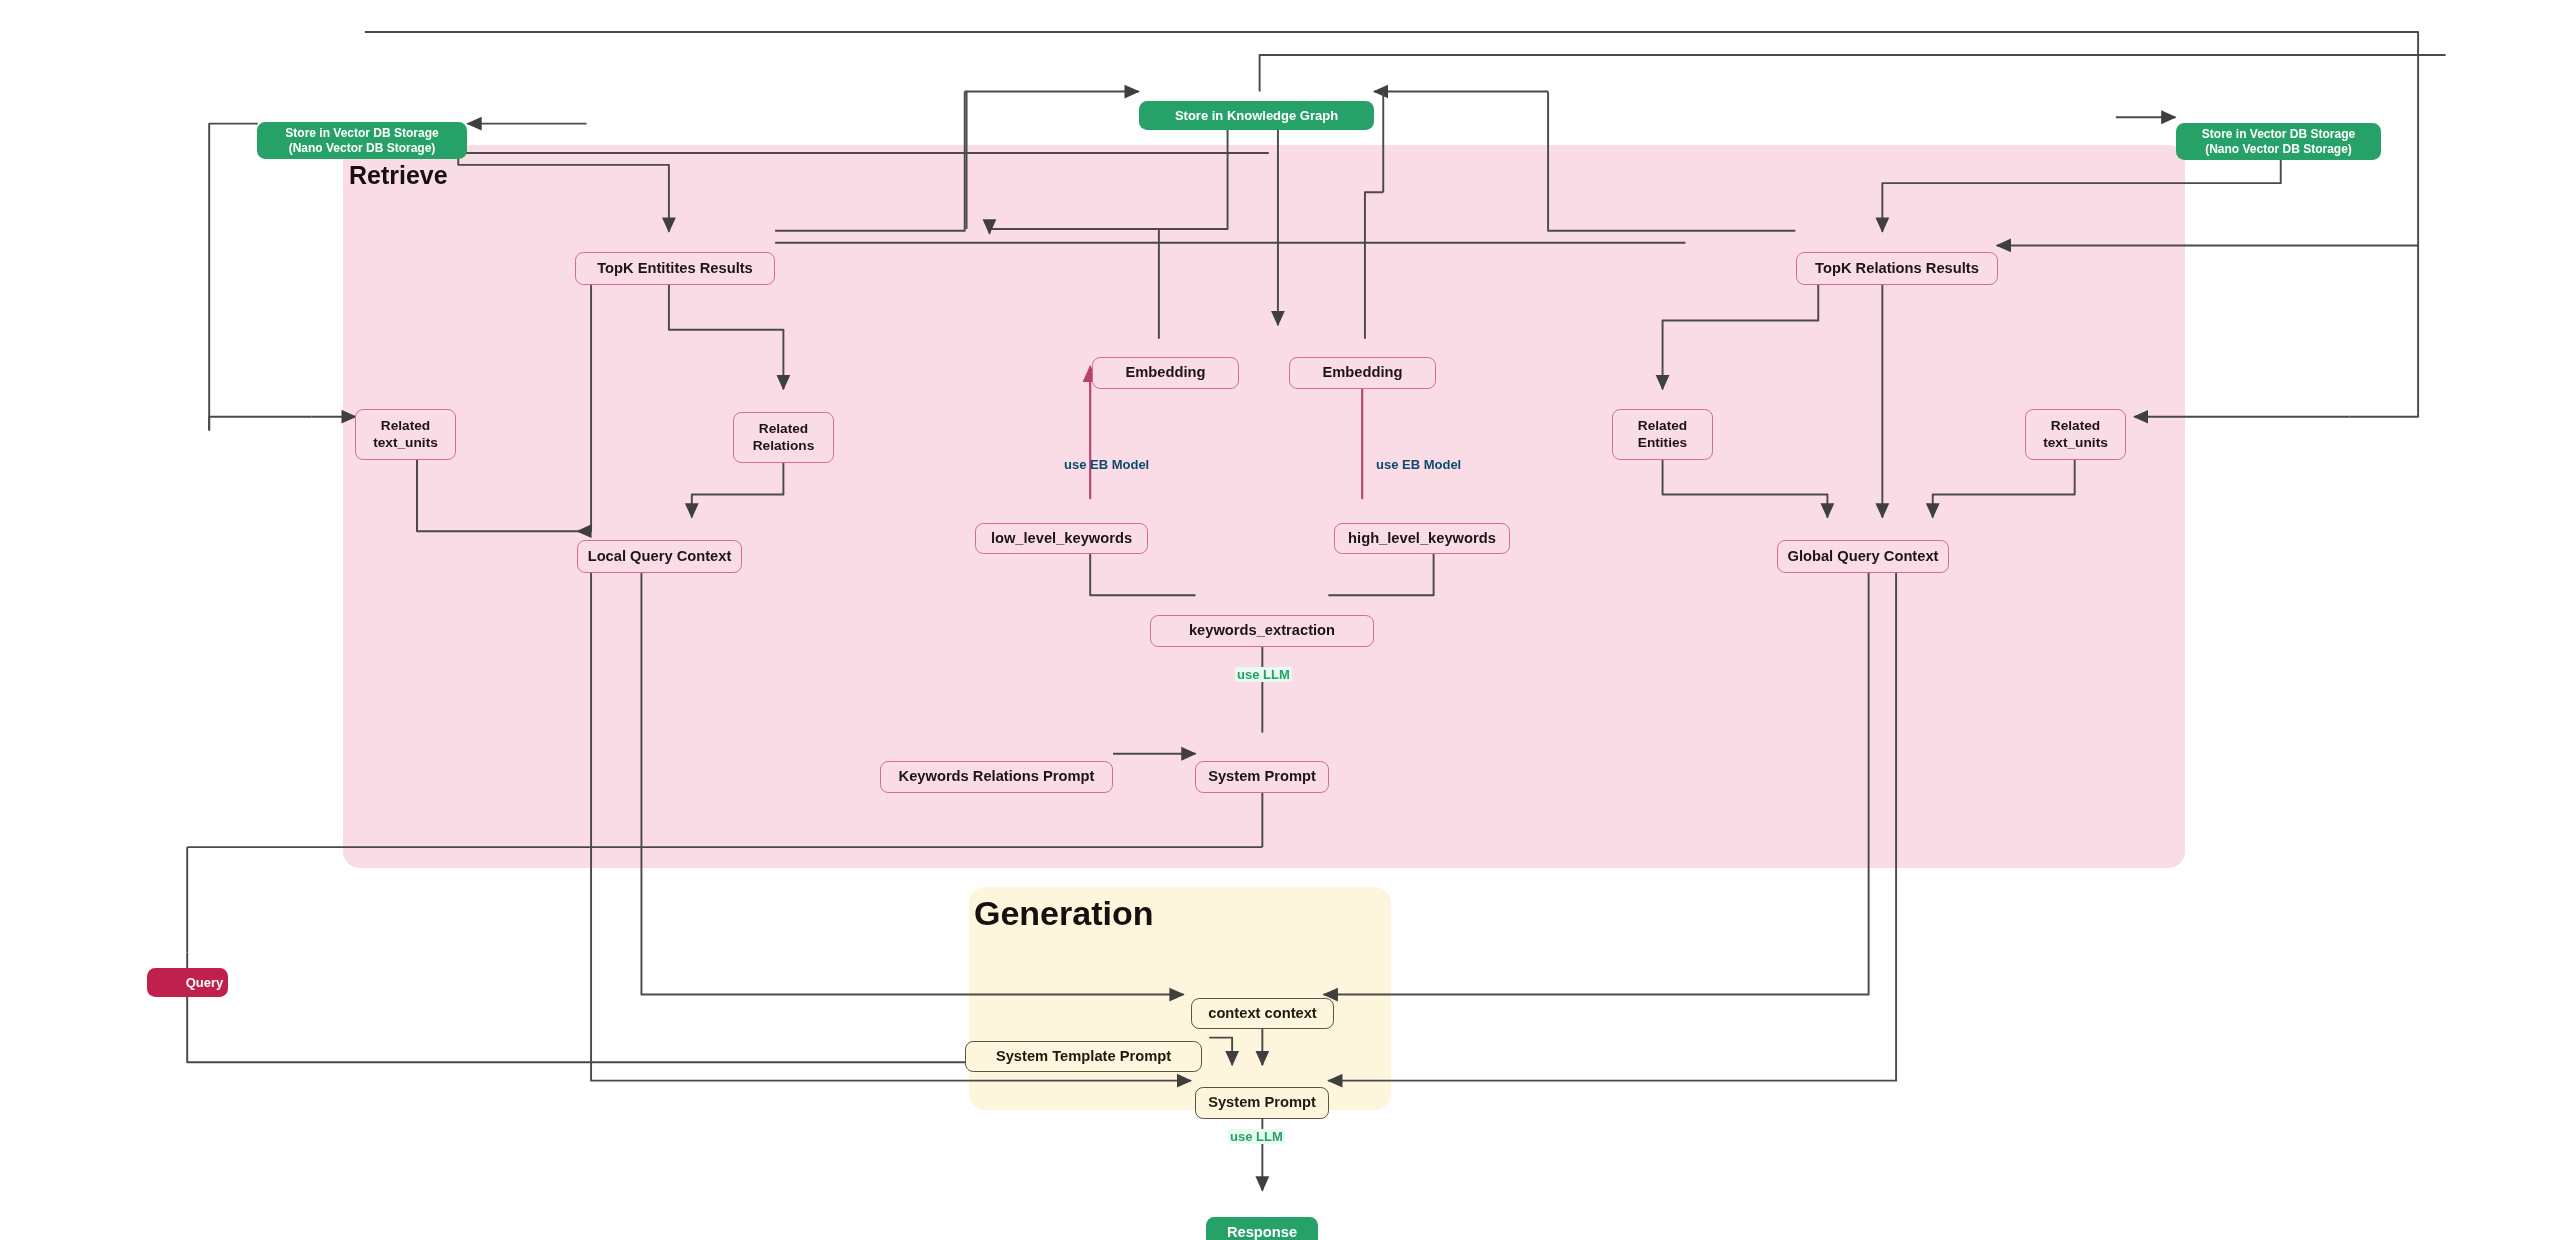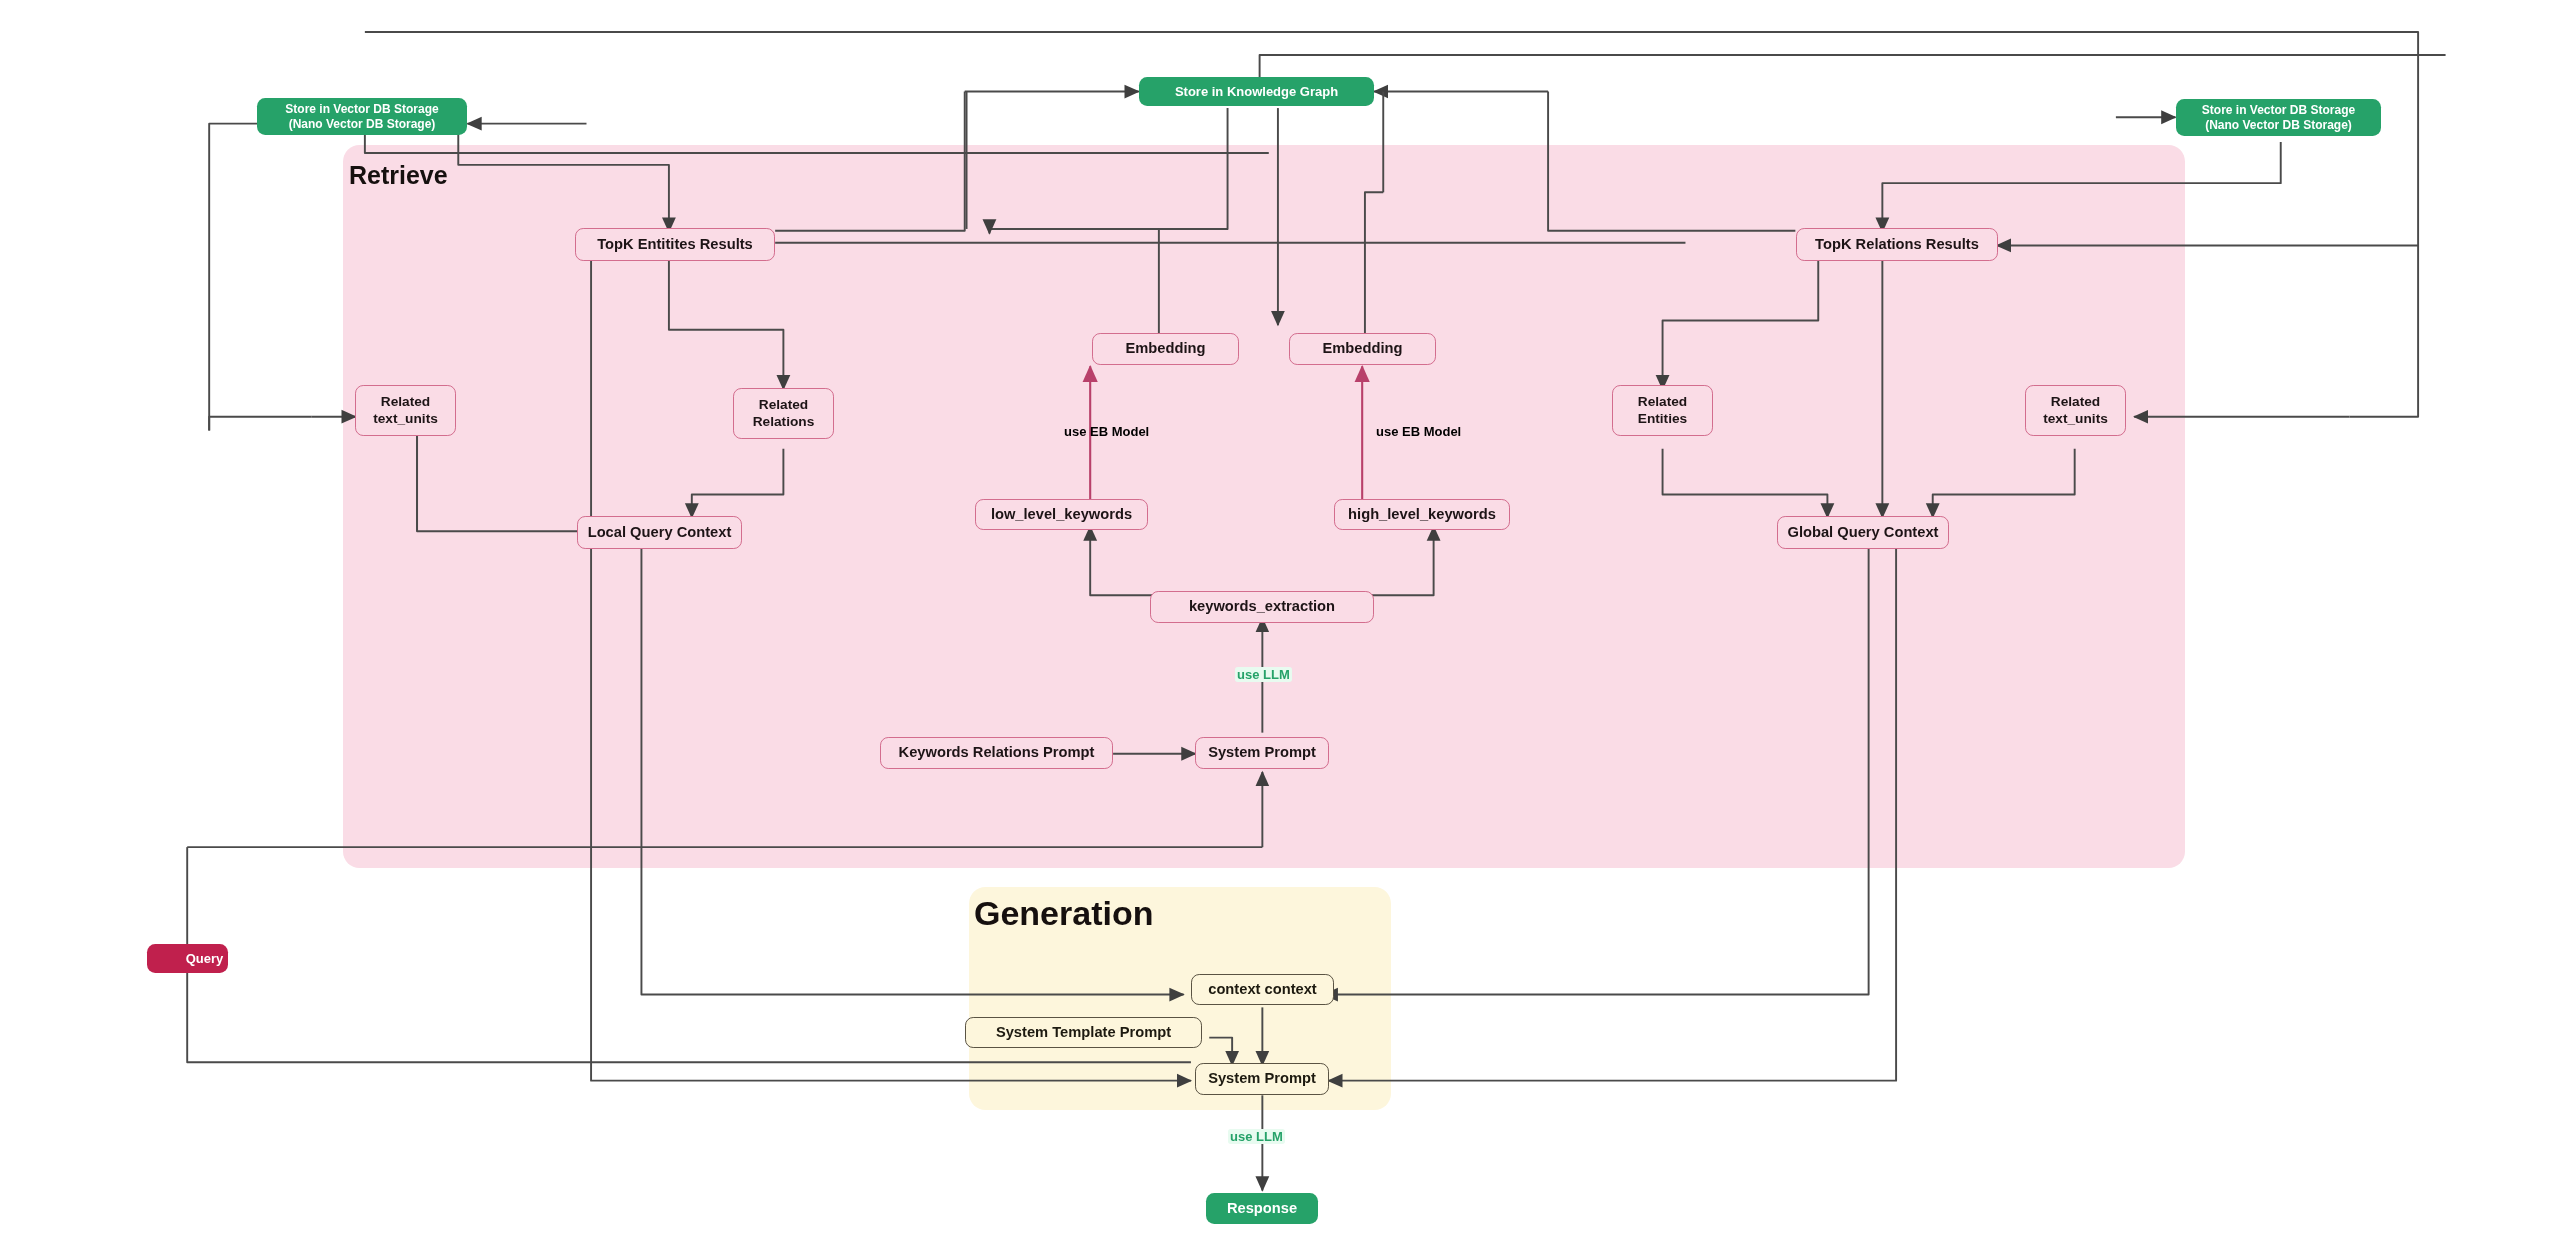--- a/index.html
+++ b/index.html
@@ -10,29 +10,29 @@
 
   
   .region{position:absolute;border-radius:16.5px;}
   .region-retrieve{background:#fadce6;}
   .region-generation{background:#fdf6dc;}
   .region-title{position:absolute;font-weight:bold;color:#16100f;white-space:nowrap;}
 
   
   .node{position:absolute;box-sizing:border-box;display:flex;align-items:center;
         justify-content:center;text-align:center;border-radius:8.2px;
-        font-weight:bold;line-height:1.18;white-space:pre-line;}
+        font-weight:bold;line-height:1.18;white-space:pre-line;margin-top:24px;}
 
   .n-pink{background:#fadce6;border:1.8px solid #d36d8e;color:#1d1416;}
   .n-cream{background:#fdf6dc;border:1.8px solid #5a5343;color:#1d1a10;}
   .n-green{background:#26a269;border:none;color:#ffffff;}
   .n-crimson{background:#c0204d;border:none;color:#ffffff;}
 
   .edge-label{position:absolute;font-weight:bold;white-space:nowrap;}
-  .lbl-eb{color:#000000;}
+  .lbl-eb{color:#0c4a6e;margin-top:33px;}
   .lbl-llm{color:#26a269;background:#e8fbf0;border-radius:2.7px;padding:0 2px;}
 </style>
 </head>
 <body>
 
 <div id="stage">
 
   <div class="region region-retrieve" style="left:343px;top:145px;width:1842px;height:723px;"></div>
   <div class="region region-generation" style="left:969px;top:887px;width:422px;height:223px;"></div>
 

